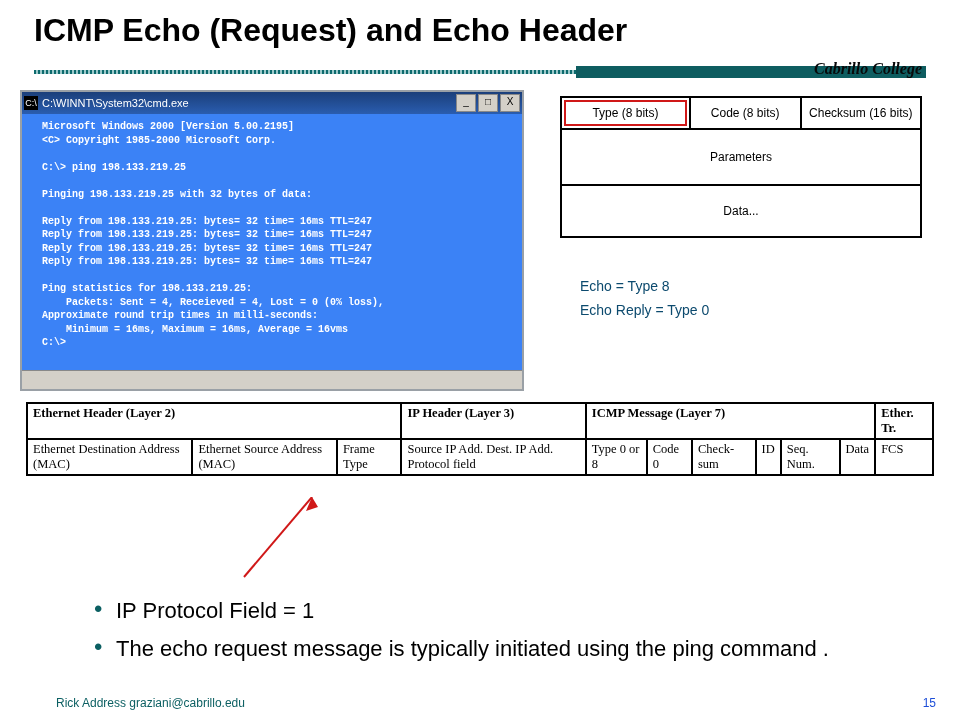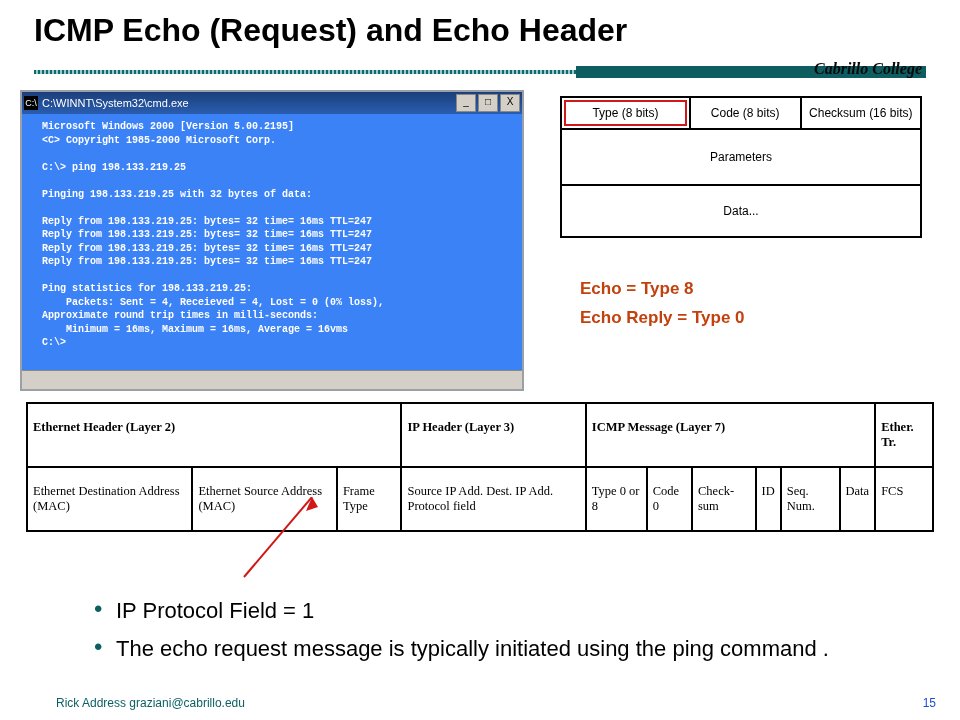--- a/index.html
+++ b/index.html
@@ -19,24 +19,24 @@
   .cmd-status{height:18px;background:#d4d0c8;border-top:1px solid #888}
   
   .icmphdr{position:absolute;left:560px;top:96px;width:360px;border:1px solid #000;font-size:12px}
   .icmphdr .row{display:flex}
   .icmphdr .cell{border:1px solid #000;padding:8px 4px;text-align:center;flex:1}
   .icmphdr .type{flex:0 0 33%}
   .icmphdr .code{flex:0 0 28%}
   .icmphdr .chk{flex:1}
   .typewrap{position:relative}
   .typebox{position:absolute;inset:2px;border:2px solid #d01818;pointer-events:none}
-  .echo-note{position:absolute;left:580px;top:275px;font-size:17px;font-weight:bold;color:#c2410c;line-height:1.7}
+  .echo-note{position:absolute;left:580px;top:275px;font-size:14px;font-weight:normal;color:#0c4a6e;line-height:1.7}
   
   .packet{position:absolute;left:26px;top:402px;right:26px;border:1px solid #000;font-size:12.5px;font-family:"Times New Roman",serif}
-  .packet td{border:1px solid #000;padding:16px 5px;vertical-align:top}
+  .packet td{border:1px solid #000;padding:2px 5px;vertical-align:top}
   .packet .hdr td{font-weight:bold}
   
   .arrow{position:absolute;left:262px;top:497px;width:2px;height:0}
   .arrow svg{position:absolute;left:-30px;top:0}
   
   .bullets{position:absolute;left:54px;top:575px;right:60px;font-size:22px}
   .bullets li{margin-bottom:10px;list-style:none;position:relative;padding-left:22px;line-height:1.25}
   .bullets li::before{content:"•";position:absolute;left:0;top:0;color:#0b5f62;font-size:24px;line-height:1}
   
   .footer-l{position:absolute;left:56px;bottom:10px;font-size:12px;color:#0b5f62}

